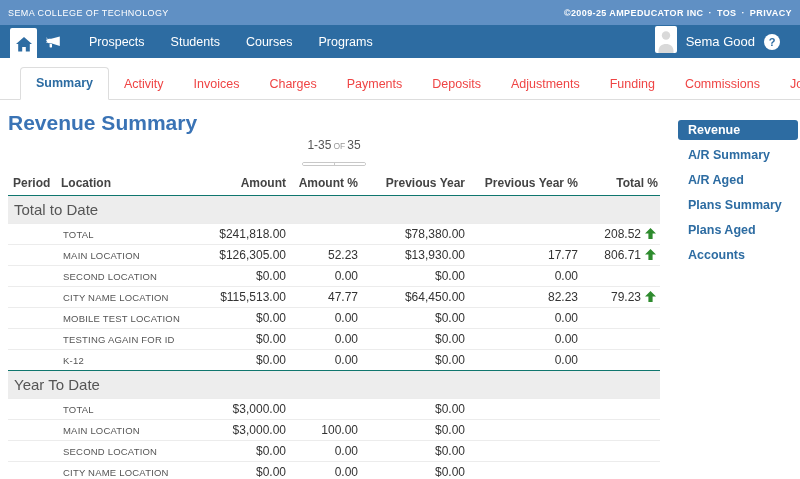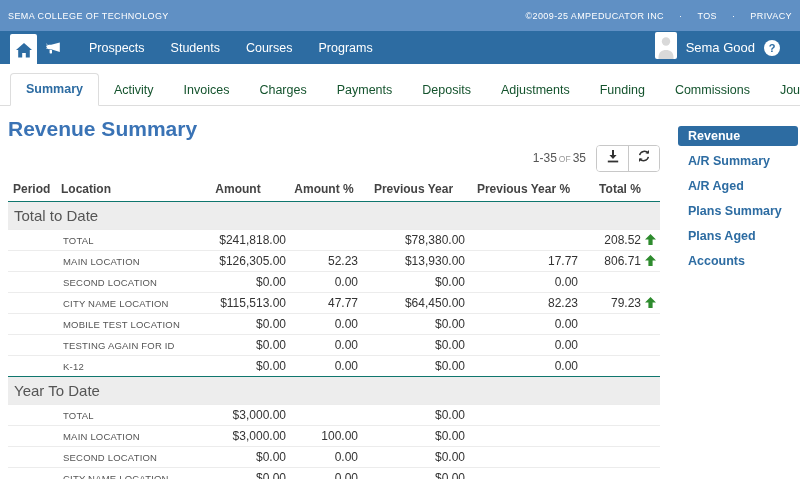--- a/index.html
+++ b/index.html
@@ -4,26 +4,26 @@
 <style>
   * { box-sizing: border-box; }
   html, body { margin: 0; padding: 0; }
   body {
     width: 800px; height: 479px; overflow: hidden;
     font-family: "Liberation Sans", sans-serif;
     background: #fff; color: #333;
   }
   
   .topbar {
-    height: 31px; background: var(--topbar);
+    height: 25px; background: var(--topbar);
     display: flex; justify-content: space-between; align-items: center;
     padding: 0 8px; color: #fff; font-size: 9px; letter-spacing: .4px;
   }
   .topbar a, .topbar span { color: #fff; text-decoration: none; }
-  .topbar .right { display: flex; gap: 15px; align-items: center; }
+  .topbar .right { display: flex; gap: 5px; align-items: center; font-weight: bold; }
   
   .navbar {
     height: 33px; background: var(--navbar);
     display: flex; align-items: center; position: relative; color: #fff;
   }
   .home-tab {
     position: absolute; top: 3px; left: 10px; width: 27px; height: 37px;
     background: #fff; border-radius: 2px 2px 0 0; z-index: 3;
     display: flex; align-items: center; justify-content: center;
   }
@@ -33,54 +33,54 @@
   .nav-right { margin-left: auto; display: flex; align-items: center; gap: 9px; padding-right: 20px; }
   .user-name { font-size: 13px; }
   .help-badge {
     width: 16px; height: 16px; border-radius: 50%; background: #fff;
     color: var(--navbar); font-size: 11px; font-weight: 700;
     display: flex; align-items: center; justify-content: center; cursor: pointer;
   }
   
   .tabstrip {
     display: flex; align-items: flex-end;
-    padding: 9px 0 0 10px; border-bottom: 1px solid #ddd; background: #fff;
+    padding: 9px 0 0 20px; border-bottom: 1px solid #ddd; background: #fff;
   }
   .tab {
-    padding: 8px 15px 9px; font-size: 12.5px; color: #14532d;
+    padding: 8px 15px 9px; font-size: 12.5px; color: #ef4444;
     margin-bottom: -1px; cursor: pointer; white-space: nowrap;
   }
   .tab.active {
     background: #fff; border: 1px solid #ddd; border-bottom: 1px solid #fff;
     border-radius: 4px 4px 0 0; color: var(--accent); font-weight: 700;
   }
   
   .main { position: relative; padding: 0 0 0 8px; }
   .page-title { margin: 11px 0 0; font-size: 21px; font-weight: 700; color: var(--title); }
   
   .sidebar { position: absolute; top: 9px; right: 2px; width: 120px; }
   .side-item {
     display: block; font-size: 12.5px; color: var(--accent); font-weight: 600;
     padding: 3px 10px; margin-bottom: 5px; cursor: pointer; text-decoration: none;
   }
   .side-item.active { background: var(--accent); color: #fff; border-radius: 3px; }
   
   .toolbar {
     width: 652px; height: 28px; margin-top: 3px;
-    display: flex; justify-content: flex-end; align-items: center; gap: 10px;
+    display: flex; justify-content: flex-end; align-items: center; gap: 10px; flex-direction: column;
   }
   .range-text { font-size: 12px; color: #555; }
   .of-label { font-size: 8.5px; color: #999; text-transform: uppercase; margin: 0 2px; }
   .btn-group { display: flex; border: 1px solid #c8c8c8; border-radius: 4px; background: #fff; overflow: hidden; }
   .icon-btn { width: 31px; height: 25px; display: flex; align-items: center; justify-content: center; cursor: pointer; background: #fff; }
   .icon-btn + .icon-btn { border-left: 1px solid #c8c8c8; }
   
   table.report { width: 652px; border-collapse: collapse; margin-top: 5px; table-layout: fixed; }
   table.report th {
-    font-size: 12px; font-weight: 700; color: #444; padding: 5px 2px; white-space: nowrap;
+    font-size: 12px; font-weight: 700; color: #444; padding: 5px 2px; text-align: right; white-space: nowrap;
   }
   table.report th:nth-child(-n+2) { text-align: left; padding-left: 5px; }
   tr.section-row td {
     background: #ededed; font-size: 15px; color: #555;
     padding: 5px 6px; border-top: 1px solid #0f766e;
   }
   tr.data-row td {
     border-top: 1px solid #ececec; height: 21px; font-size: 12px; color: #333;
     padding: 0 2px; text-align: right; white-space: nowrap;
   }

